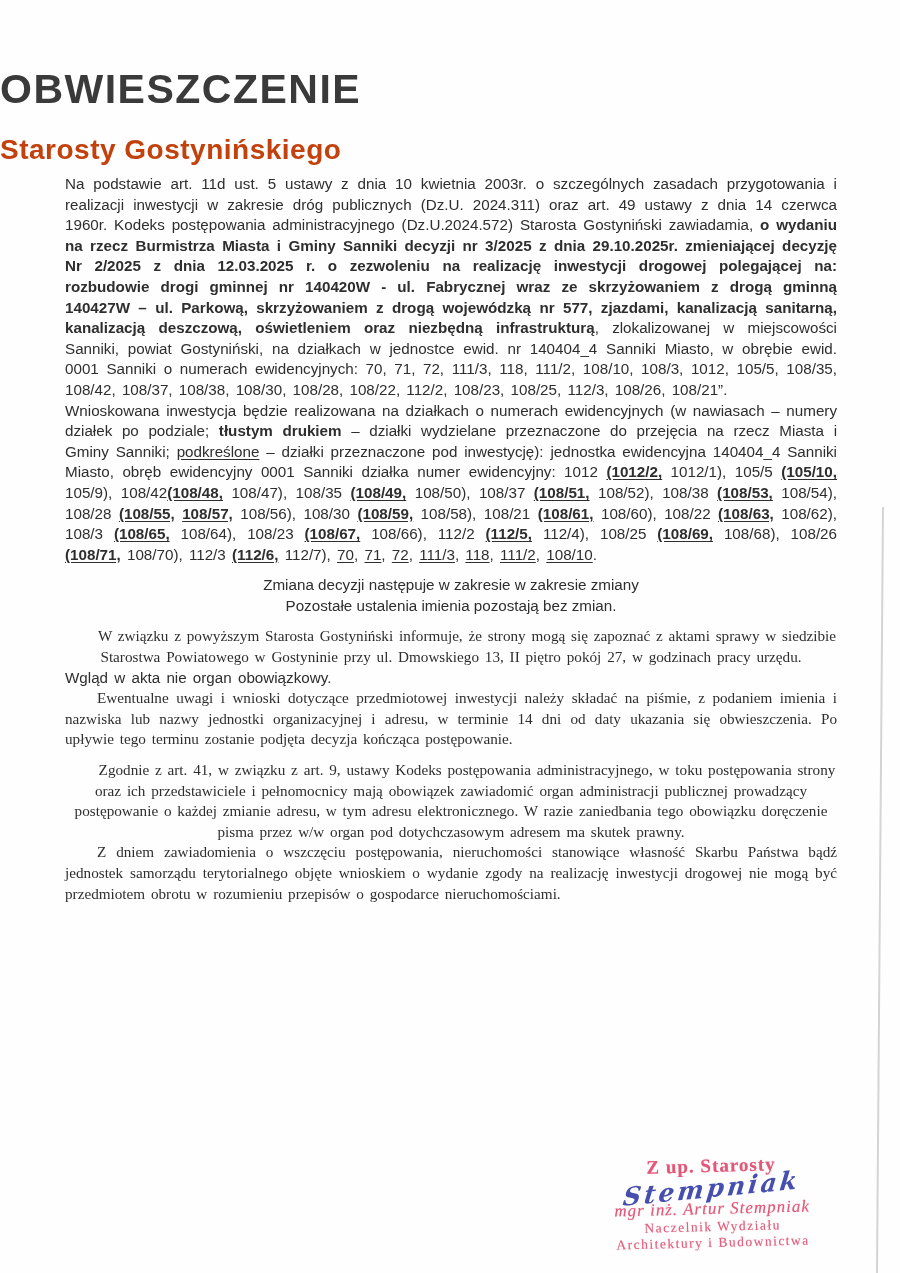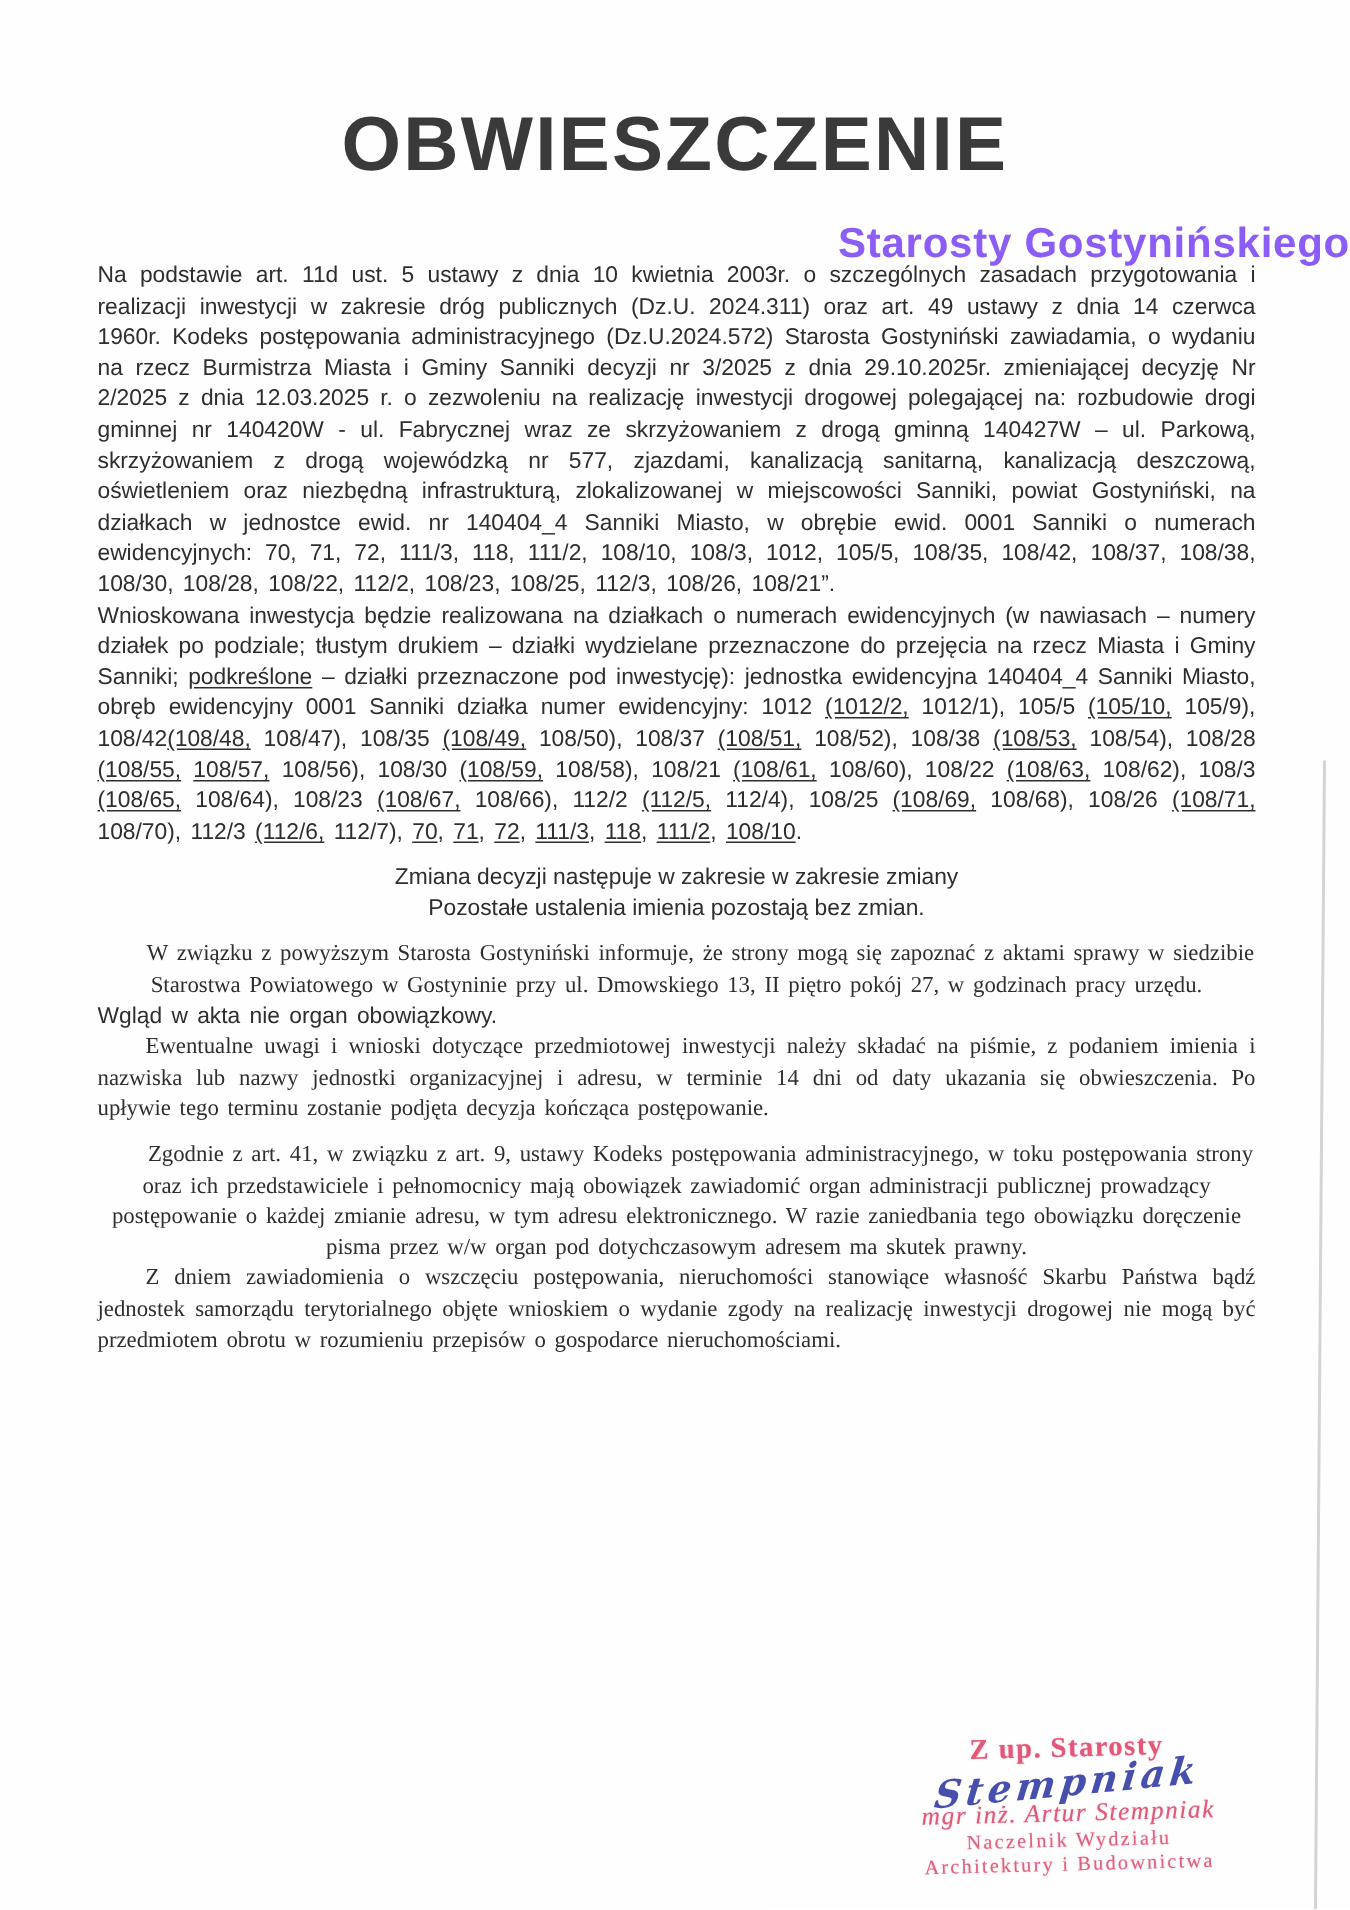--- a/index.html
+++ b/index.html
@@ -11,50 +11,49 @@
     position: relative;
     width: 900px;
     height: 1273px;
     background: #fefefe;
     overflow: hidden;
     font-family: "Liberation Sans", sans-serif;
     color: #2e2e2e;
   }
   .doc-title {
     margin: 66px 0 0 0;
-    text-align: center;
-    font-size: 51px;
+    font-size: 41px;
     font-weight: bold;
     letter-spacing: 1.5px;
     color: #3a3a3a;
   }
   .doc-subtitle {
     margin: 21px 0 0 0;
-    text-align: right;
+    text-align: left;
     font-size: 28px;
     font-weight: bold;
     letter-spacing: 0.5px;
-    color: #8b5cf6;
+    color: #c2410c;
   }
   .doc-body {
     position: absolute;
     left: 65px;
     right: 63px;
     top: 174px;
     font-size: 15.2px;
     line-height: 20.6px;
     text-align: justify;
     word-spacing: 2px;
     color: #2e2e2e;
   }
   .doc-body p { margin: 0; }
   .doc-body p.center { text-align: center; word-spacing: normal; }
   .doc-body p.indent { text-indent: 32px; font-family: Liberation Serif, serif; }
   .doc-body p.gap { margin-top: 10px; text-align: center; }
-  .doc-body span.b { font-weight: normal; margin-top: 21px; }
+  .doc-body span.b { font-weight: bold; margin-top: 21px; }
   .doc-body span.u { text-decoration: underline; text-underline-offset: 2px; }
 
   .signature {
     position: absolute;
     right: 58px;
     top: 1155px;
     width: 260px;
     text-align: center;
     font-family: "Liberation Serif", serif;
     transform: rotate(-1.5deg);

